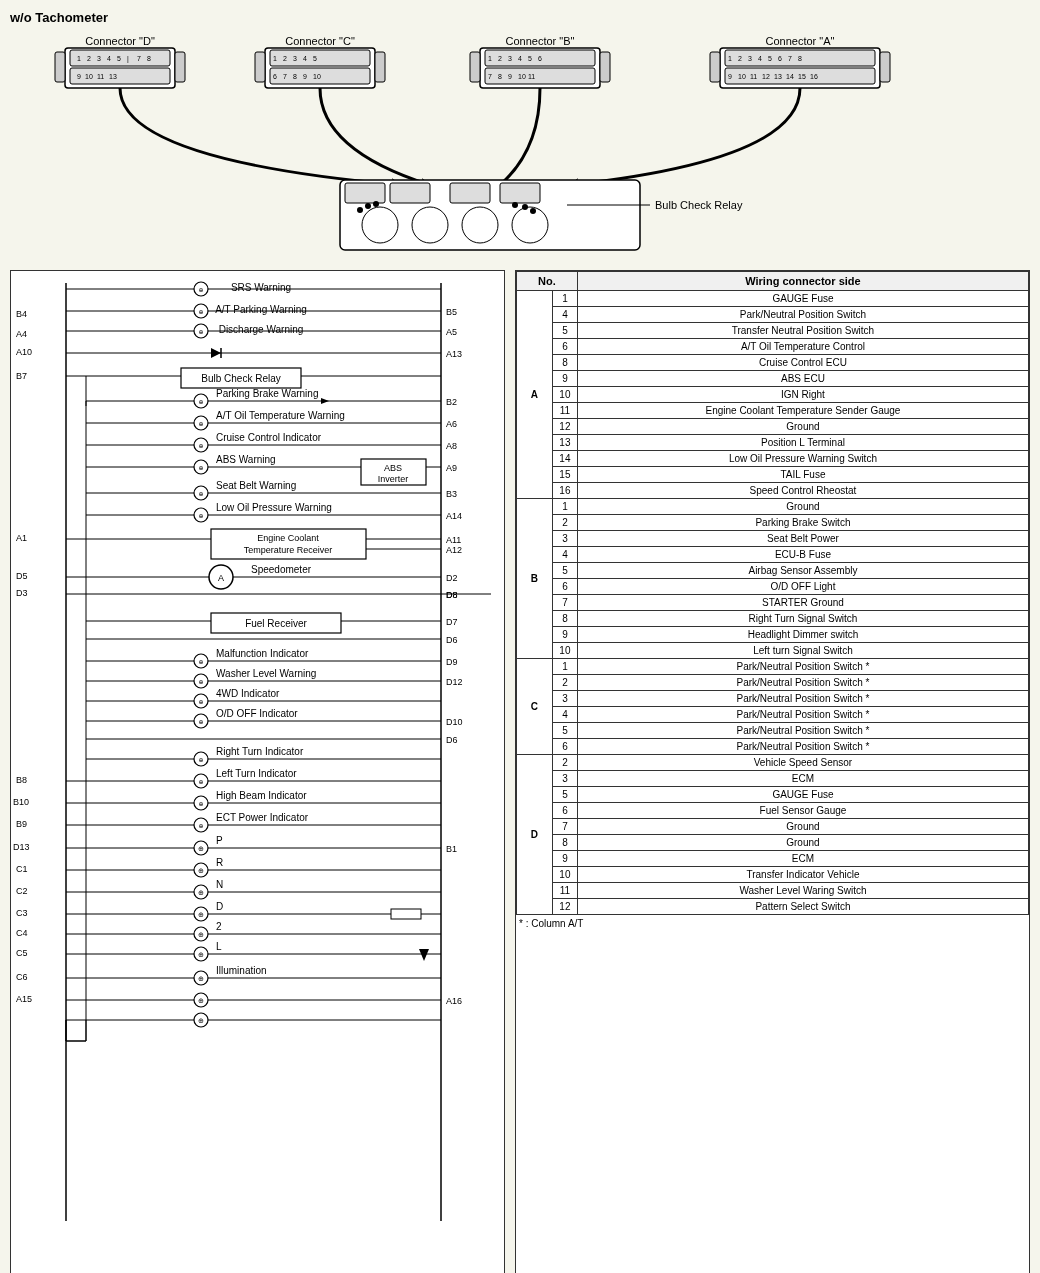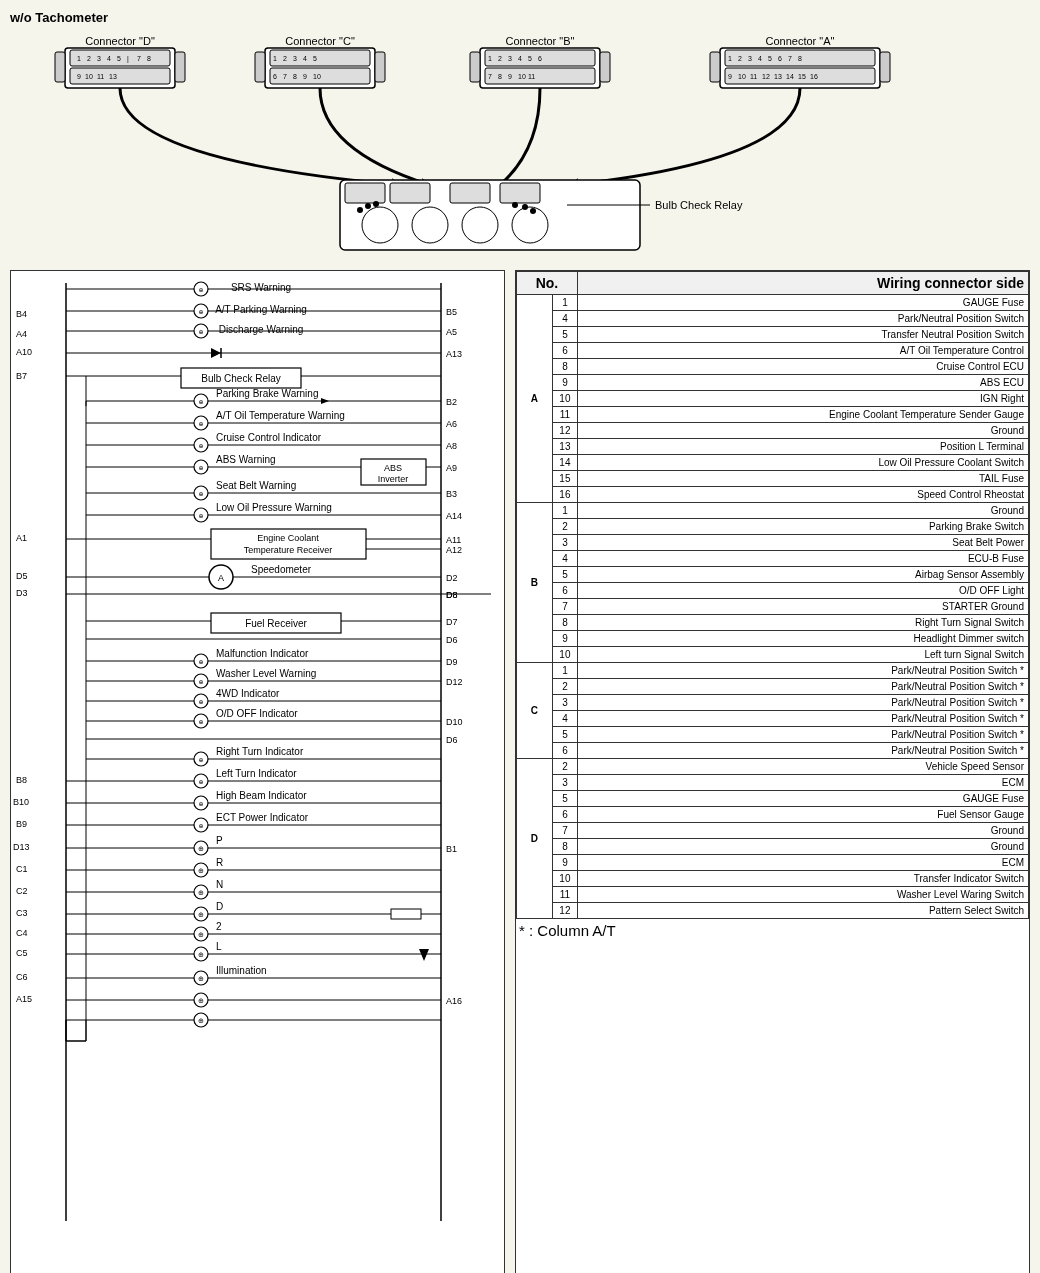--- a/index.html
+++ b/index.html
@@ -35,46 +35,46 @@
       gap: 10px;
     }
     
     .connector-table {
       width: 100%;
       border-collapse: collapse;
       font-size: 10px;
     }
     .connector-table th {
       border: 1px solid #333;
-      padding: 3px 4px;
+      padding: 3px 10px;
       background: #f0f0f0;
-      font-size: 14px;
+      font-size: 11px;
     }
     .connector-table td {
       border: 1px solid #333;
       padding: 2px 4px;
     }
     .connector-table .col-no {
       text-align: center;
       width: 35px;
     }
     .connector-table .col-num {
       text-align: center;
       width: 25px;
     }
     .connector-table .col-desc {
-      text-align: right;
+      text-align: center;
     }
     .section-label {
       font-weight: bold;
       text-align: center;
       vertical-align: middle;
     }
     .note-text {
-      font-size: 15px;
+      font-size: 10px;
       padding: 3px;
     }
   </style>
 </head>
 <body>
 
 <div class="page">
 
   <div class="title">w/o Tachometer</div>
 
@@ -481,21 +481,21 @@
           <tr>
             <td class="col-num">12</td>
             <td class="col-desc">Ground</td>
           </tr>
           <tr>
             <td class="col-num">13</td>
             <td class="col-desc">Position L Terminal</td>
           </tr>
           <tr>
             <td class="col-num">14</td>
-            <td class="col-desc">Low Oil Pressure Coolant Switch</td>
+            <td class="col-desc">Low Oil Pressure Warning Switch</td>
           </tr>
           <tr>
             <td class="col-num">15</td>
             <td class="col-desc">TAIL Fuse</td>
           </tr>
           <tr>
             <td class="col-num">16</td>
             <td class="col-desc">Speed Control Rheostat</td>
           </tr>
 
@@ -591,21 +591,21 @@
           <tr>
             <td class="col-num">8</td>
             <td class="col-desc">Ground</td>
           </tr>
           <tr>
             <td class="col-num">9</td>
             <td class="col-desc">ECM</td>
           </tr>
           <tr>
             <td class="col-num">10</td>
-            <td class="col-desc">Transfer Indicator Switch</td>
+            <td class="col-desc">Transfer Indicator Vehicle</td>
           </tr>
           <tr>
             <td class="col-num">11</td>
             <td class="col-desc">Washer Level Waring Switch</td>
           </tr>
           <tr>
             <td class="col-num">12</td>
             <td class="col-desc">Pattern Select Switch</td>
           </tr>
         </tbody>

